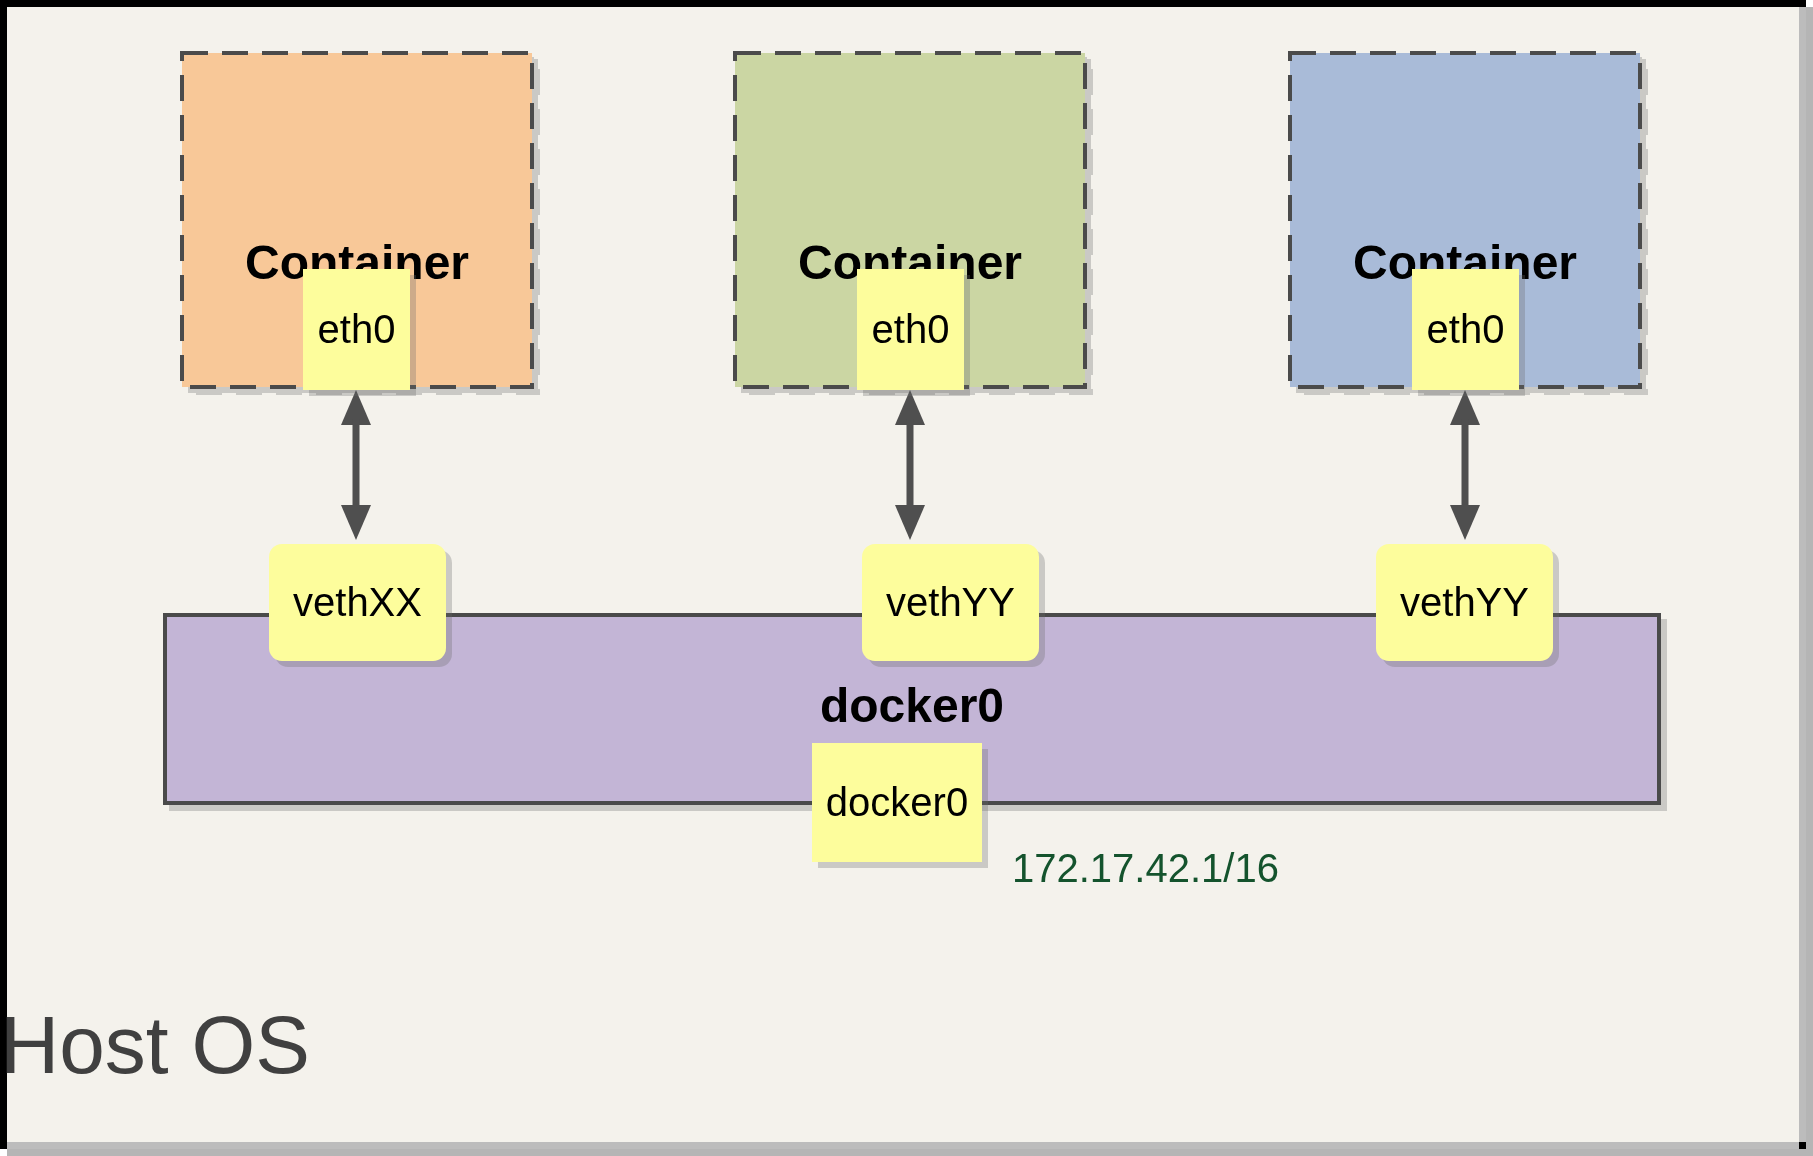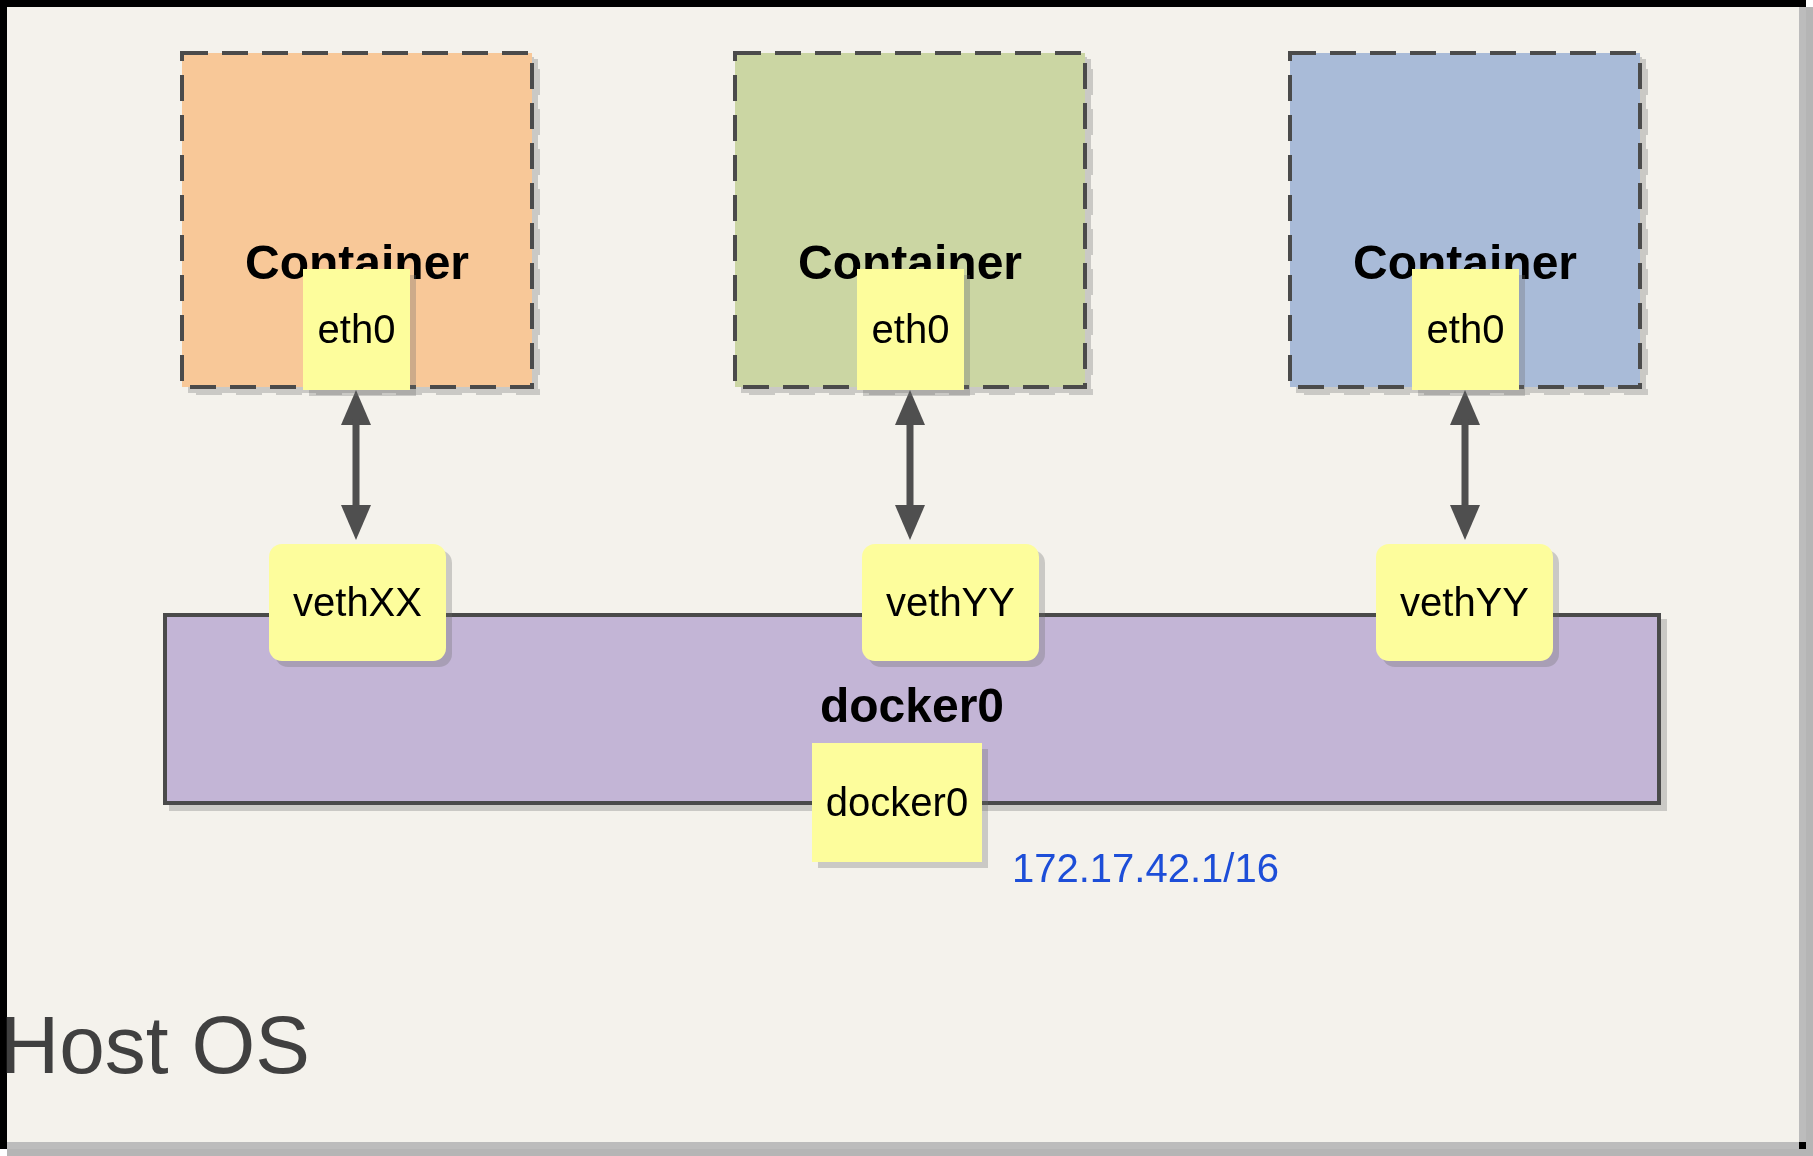--- a/index.html
+++ b/index.html
@@ -35,21 +35,21 @@
     position:absolute;left:163px;top:613px;width:1498px;height:192px;
     box-sizing:border-box;border:4px solid #4a4a4a;
     box-shadow:6px 6px 0 rgba(105,105,105,0.30);z-index:1;
   }
   .bridge-label{
     position:absolute;left:163px;top:682px;width:1498px;text-align:center;
     font-size:48px;font-weight:bold;color:#000;line-height:1;z-index:2;
   }
   .docker-if{left:812px;top:743px;width:170px;height:119px;}
   .ip-label{
-    position:absolute;left:1012px;top:846px;font-size:40px;color:#1d4ed8;line-height:1.1;z-index:2;
+    position:absolute;left:1012px;top:846px;font-size:40px;color:#14532d;line-height:1.1;z-index:2;
   }
   .host-label{
     position:absolute;left:0;top:972px;width:1806px;text-align:left;
     font-size:82px;color:#404040;line-height:1.1;margin-top:28px;
   }
 </style>
 </head>
 <body>
 
 <div class="frame" style="background: rgb(244, 242, 236); border-color: rgb(0, 0, 0);"></div>

